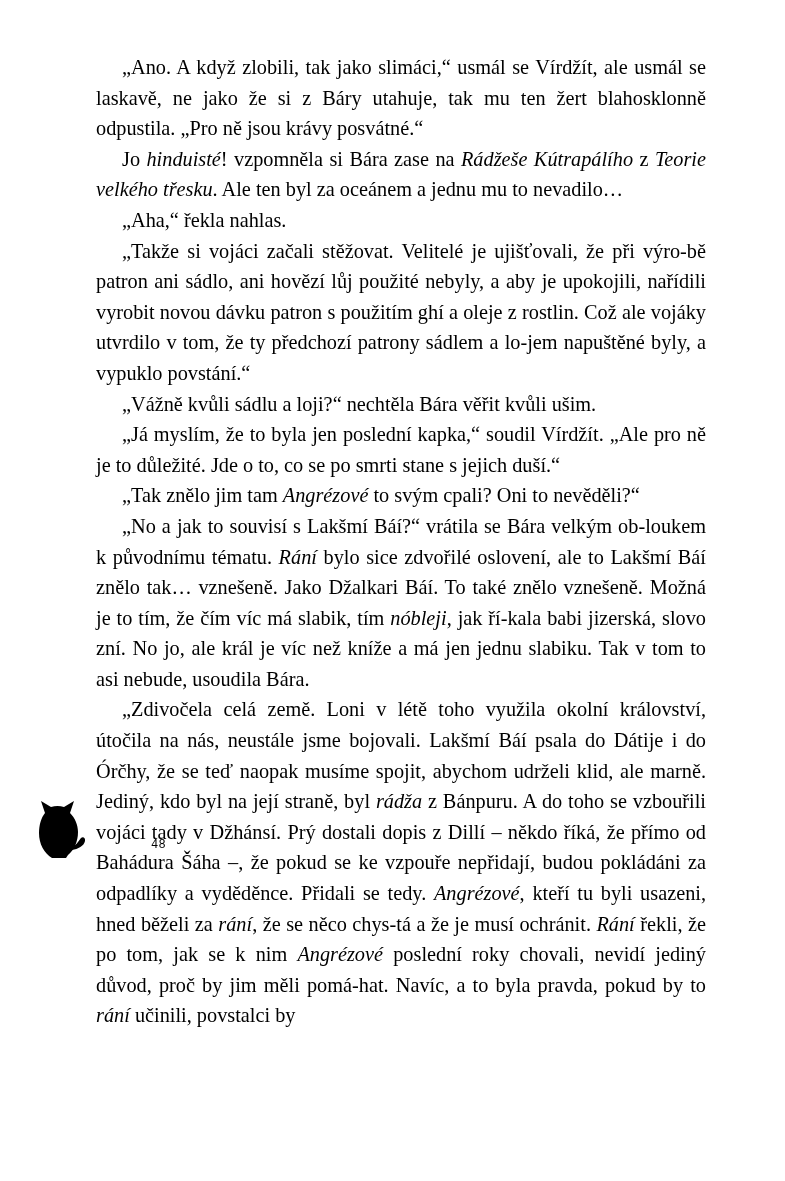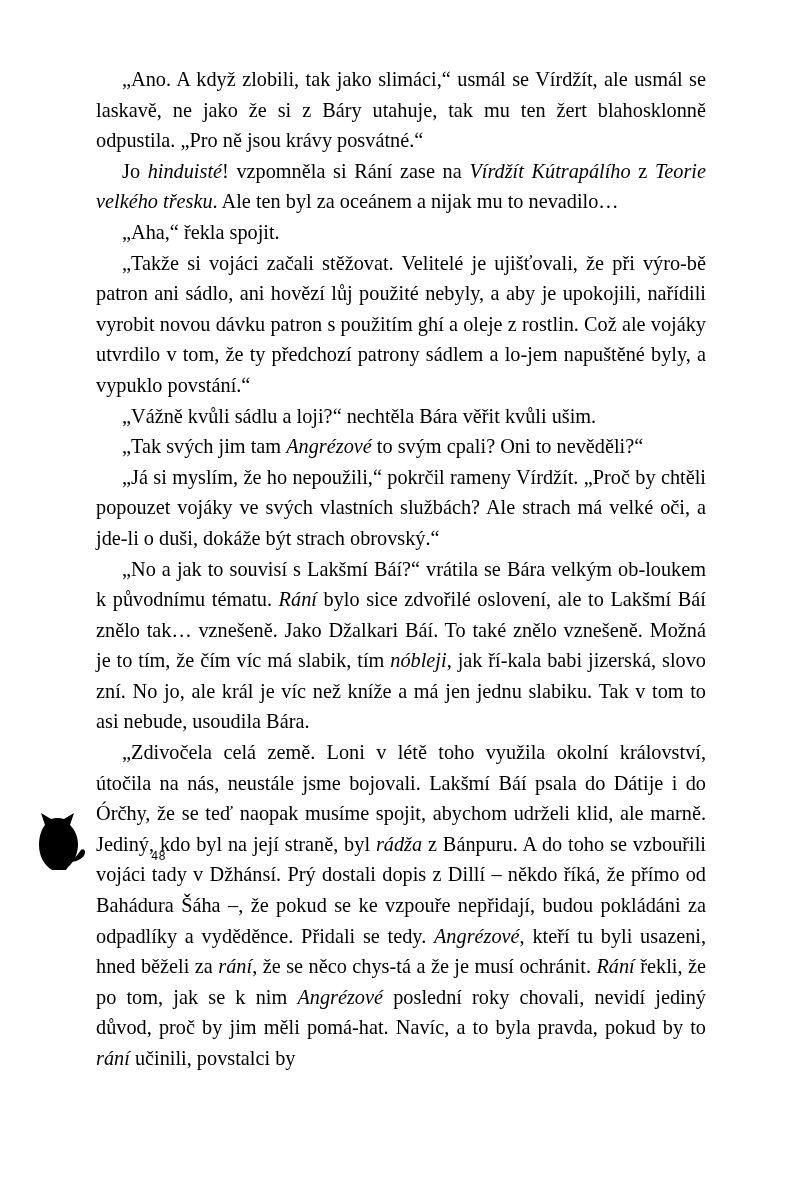--- a/index.html
+++ b/index.html
@@ -11,21 +11,21 @@
     height: 1181px;
     background: #ffffff;
     font-family: "Liberation Serif", serif;
     color: #000000;
     position: relative;
     overflow: hidden;
   }
   .page {
     position: absolute;
     left: 0;
-    top: 12px;
+    top: 0;
     width: 785px;
     height: 882px;
   }
   .text-column {
     position: absolute;
     left: 96px;
     top: 52px;
     width: 610px;
   }
   p.para {
@@ -67,26 +67,26 @@
     height: 60px;
   }
 </style>
 </head>
 <body>
 
 <div class="page">
 
   <div class="text-column">
       <p class="para indent"><span>„Ano. A když zlobili, tak jako slimáci,“ usmál se Vírdžít, ale usmál se laskavě, ne jako že si z Báry utahuje, tak mu ten žert blahosklonně odpustila. „Pro ně jsou krávy posvátné.“</span></p>
-      <p class="para indent"><span>Jo </span><em>hinduisté</em><span>! vzpomněla si Rání zase na </span><em>Vírdžít Kútrapálího</em><span> z </span><em>Teorie velkého třesku</em><span>. Ale ten byl za oceánem a nijak mu to nevadilo…</span></p>
-      <p class="para indent"><span>„Aha,“ řekla spojit.</span></p>
+      <p class="para indent"><span>Jo </span><em>hinduisté</em><span>! vzpomněla si Bára zase na </span><em>Rádžeše Kútrapálího</em><span> z </span><em>Teorie velkého třesku</em><span>. Ale ten byl za oceánem a jednu mu to nevadilo…</span></p>
+      <p class="para indent"><span>„Aha,“ řekla nahlas.</span></p>
       <p class="para indent"><span>„Takže si vojáci začali stěžovat. Velitelé je ujišťovali, že při výro-bě patron ani sádlo, ani hovězí lůj použité nebyly, a aby je upokojili, nařídili vyrobit novou dávku patron s použitím ghí a oleje z rostlin. Což ale vojáky utvrdilo v tom, že ty předchozí patrony sádlem a lo-jem napuštěné byly, a vypuklo povstání.“</span></p>
       <p class="para indent"><span>„Vážně kvůli sádlu a loji?“ nechtěla Bára věřit kvůli ušim.</span></p>
-      <p class="para indent"><span>„Tak svých jim tam </span><em>Angrézové</em><span> to svým cpali? Oni to nevěděli?“</span></p>
-      <p class="para indent"><span>„Já si myslím, že ho nepoužili,“ pokrčil rameny Vírdžít. „Proč by chtěli popouzet vojáky ve svých vlastních službách? Ale strach má velké oči, a jde-li o duši, dokáže být strach obrovský.“</span></p>
+      <p class="para indent"><span>„Já myslím, že to byla jen poslední kapka,“ soudil Vírdžít. „Ale pro ně je to důležité. Jde o to, co se po smrti stane s jejich duší.“</span></p>
+      <p class="para indent"><span>„Tak znělo jim tam </span><em>Angrézové</em><span> to svým cpali? Oni to nevěděli?“</span></p>
       <p class="para indent"><span>„No a jak to souvisí s Lakšmí Báí?“ vrátila se Bára velkým ob-loukem k původnímu tématu. </span><em>Rání</em><span> bylo sice zdvořilé oslovení, ale to Lakšmí Báí znělo tak… vznešeně. Jako Džalkari Báí. To také znělo vznešeně. Možná je to tím, že čím víc má slabik, tím </span><em>nóbleji</em><span>, jak ří-kala babi jizerská, slovo zní. No jo, ale král je víc než kníže a má jen jednu slabiku. Tak v tom to asi nebude, usoudila Bára.</span></p>
       <p class="para indent"><span>„Zdivočela celá země. Loni v létě toho využila okolní království, útočila na nás, neustále jsme bojovali. Lakšmí Báí psala do Dátije i do Órčhy, že se teď naopak musíme spojit, abychom udrželi klid, ale marně. Jediný, kdo byl na její straně, byl </span><em>rádža</em><span> z Bánpuru. A do toho se vzbouřili vojáci tady v Džhánsí. Prý dostali dopis z Dillí – někdo říká, že přímo od Bahádura Šáha –, že pokud se ke vzpouře nepřidají, budou pokládáni za odpadlíky a vyděděnce. Přidali se tedy. </span><em>Angrézové</em><span>, kteří tu byli usazeni, hned běželi za </span><em>rání</em><span>, že se něco chys-tá a že je musí ochránit. </span><em>Rání</em><span> řekli, že po tom, jak se k nim </span><em>Angrézové</em><span> poslední roky chovali, nevidí jediný důvod, proč by jim měli pomá-hat. Navíc, a to byla pravda, pokud by to </span><em>rání</em><span> učinili, povstalci by</span></p>
     </div>
 
   <div class="footer">
     <div class="cat-icon">
       <svg viewBox="0 0 54 60" width="54" height="60" aria-hidden="true">
         <path fill="#000000" d="M13 13 L9 1 L19 7 C23 5.5 28 5.5 32 7 L42 1 L38 13 C43 18 46 25 46 32 C46 42 42 50 36 55 L34 58 L20 58 C12 53 7 44 7 33 C7 25 9 18 13 13 Z"></path>
         <path fill="#000000" d="M40 50 C46 49 52 46 53 41 C53.6 38 51 36 49 38 C47.5 39.6 45 45 40 47 Z"></path>
       </svg>

